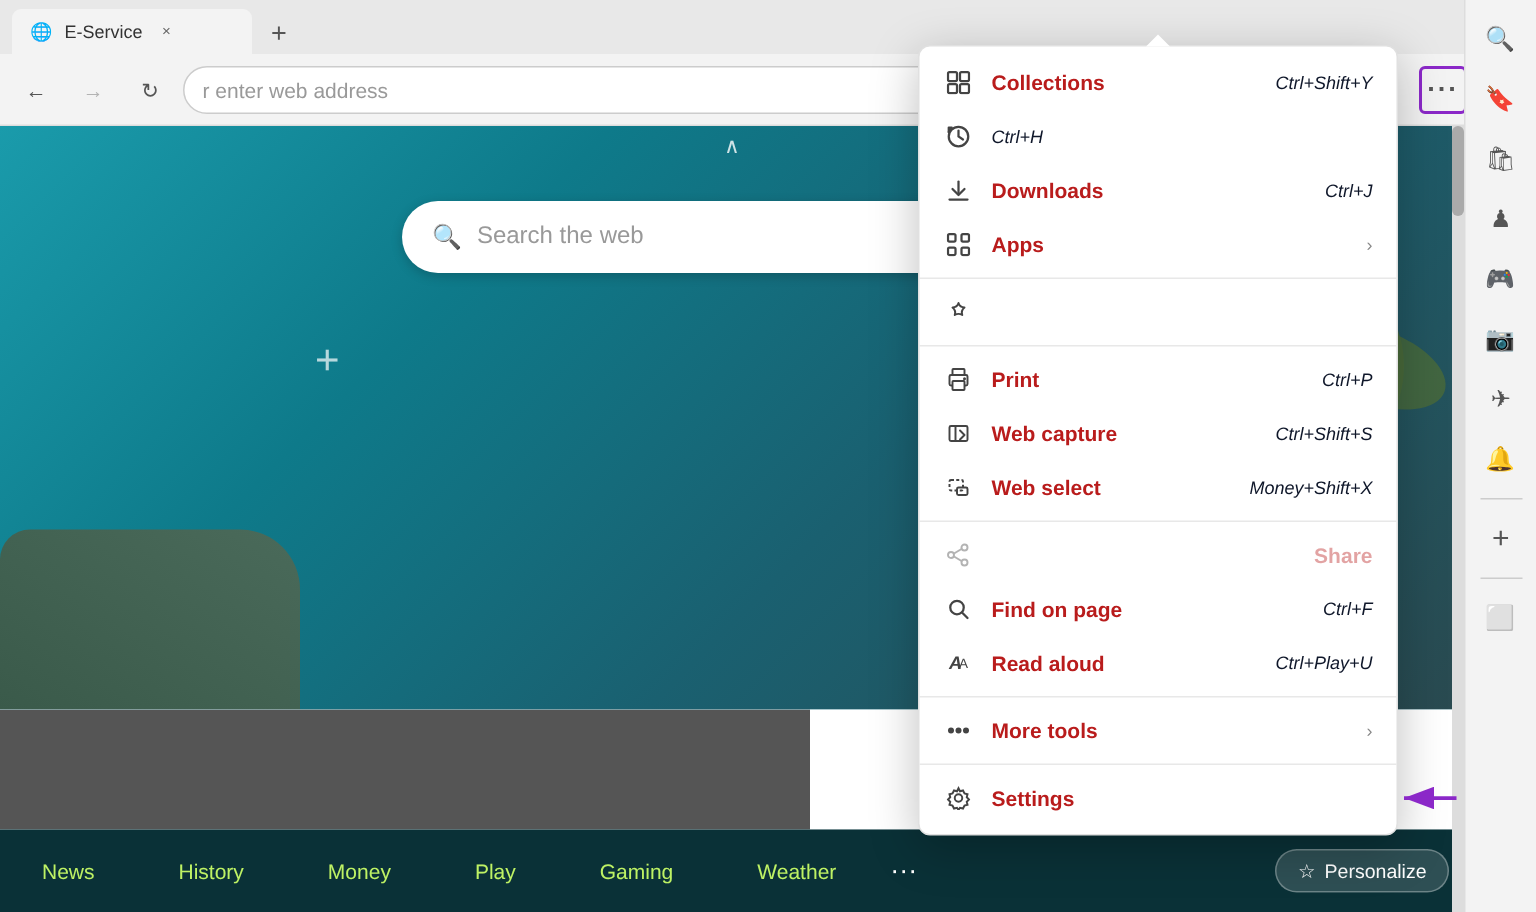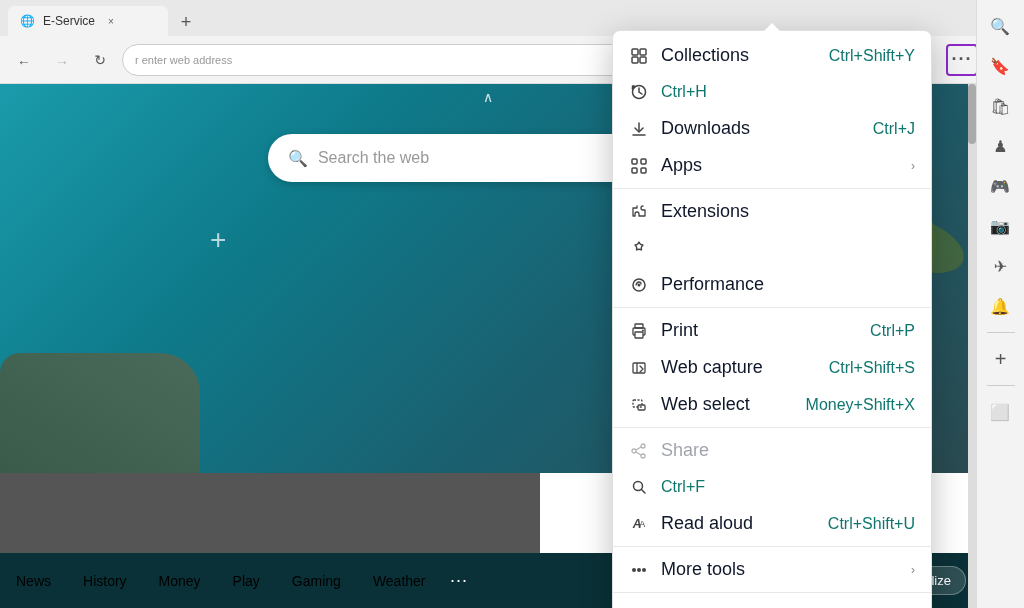--- a/index.html
+++ b/index.html
@@ -247,22 +247,22 @@
       bottom: 0;
       left: 0;
       right: 0;
       height: 55px;
       background: rgba(0,0,0,0.6);
       display: flex;
       align-items: center;
       gap: 0;
     }
     .news-item {
-      padding: 0 16px;
-      color: #000000;
+      padding: 0 28px;
+      color: #bef264;
       font-size: 14px;
       font-weight: 500;
       cursor: pointer;
       height: 100%;
       display: flex;
       align-items: center;
       white-space: nowrap;
     }
     .news-more {
       padding: 0 8px;
@@ -343,39 +343,42 @@
       display: flex;
       align-items: center;
       padding: 8px 16px;
       cursor: pointer;
       gap: 12px;
       position: relative;
     }
     .menu-item.disabled {
       opacity: 0.4;
       cursor: default;
+      text-align: right;
     }
     .menu-icon {
       width: 20px;
       height: 20px;
       display: flex;
       align-items: center;
       justify-content: center;
       color: #444;
       font-size: 14px;
       flex-shrink: 0;
     }
     .menu-label {
       flex: 1;
-      font-size: 18px;
+      font-size: 14px;
+      color: #b91c1c;
+      font-weight: bold;
+    }
+    .menu-shortcut {
+      font-size: 12px;
       color: #0f172a;
-    }
-    .menu-shortcut {
-      font-size: 16px;
-      color: #0f766e;
+      font-style: italic;
     }
     .menu-arrow {
       font-size: 12px;
       color: #888;
     }
     .menu-divider {
       height: 1px;
       background: #e8e8e8;
       margin: 4px 0;
     }
@@ -421,21 +424,21 @@
       <div class="tab-close">×</div>
     </div>
     <div class="tab-add">+</div>
   </div>
 
   <div class="address-bar">
     <div class="nav-btn">←</div>
     <div class="nav-btn" style="opacity:0.4;">→</div>
     <div class="nav-btn">↻</div>
     <div class="url-bar">
-      <span style="color:#999;font-size:11px;">r enter web address</span>
+      <span style="color:#999;font-size:14px;">r enter web address</span>
     </div>
     <div class="toolbar-btn">☆</div>
     <div class="toolbar-btn">⊟</div>
     <div class="toolbar-btn active" style="font-size:18px; font-weight:bold; letter-spacing:1px;">···</div>
     <div class="bing-btn">b</div>
   </div>
 
   <div class="main-content">
 
     <div class="turtle-area">
@@ -566,47 +569,29 @@
             <rect x="1" y="10" width="5" height="5" rx="1" stroke="#444" stroke-width="1.5"></rect>
             <rect x="10" y="10" width="5" height="5" rx="1" stroke="#444" stroke-width="1.5"></rect>
           </svg>
       </div>
       <span class="menu-label">Apps</span>
       <span class="menu-arrow">›</span>
     </div>
 
     <div class="menu-divider"></div>
 
-    <div class="menu-item">
-      <div class="menu-icon">
-        <svg width="16" height="16" viewBox="0 0 16 16" fill="none">
-            <path d="M6,2 L6,4 L2,4 L2,12 L4,12 L4,10 Q4,8 6,8 Q8,8 8,10 L8,12 L14,12 L14,6 L12,6 Q10,6 10,4 Q10,2 12,2 L12,2" stroke="#444" stroke-width="1.3" stroke-linecap="round" stroke-linejoin="round" fill="none"></path>
-          </svg>
-      </div>
-      <span class="menu-label">Extensions</span>
-    </div>
 
     <div class="menu-item">
       <div class="menu-icon">
         <svg width="16" height="16" viewBox="0 0 16 16" fill="none">
             <path d="M8,2 Q9,5 12,5 Q9.5,7 10.5,10 Q8,8.5 5.5,10 Q6.5,7 4,5 Q7,5 8,2 Z" stroke="#444" stroke-width="1.3" stroke-linejoin="round" fill="none"></path>
           </svg>
       </div>
     </div>
 
-    <div class="menu-item">
-      <div class="menu-icon">
-        <svg width="16" height="16" viewBox="0 0 16 16" fill="none">
-            <circle cx="8" cy="8" r="6" stroke="#444" stroke-width="1.5"></circle>
-            <path d="M5,8 Q6,5 8,5 Q10,5 10,7" stroke="#444" stroke-width="1.3" stroke-linecap="round" fill="none"></path>
-            <circle cx="8" cy="8" r="1.5" fill="#444"></circle>
-          </svg>
-      </div>
-      <span class="menu-label">Performance</span>
-    </div>
 
     <div class="menu-divider"></div>
 
     <div class="menu-item">
       <div class="menu-icon">
         <svg width="16" height="16" viewBox="0 0 16 16" fill="none">
             <rect x="4" y="1" width="8" height="4" rx="0.5" stroke="#444" stroke-width="1.3"></rect>
             <rect x="2" y="5" width="12" height="7" rx="1" stroke="#444" stroke-width="1.3"></rect>
             <rect x="4" y="9" width="8" height="6" rx="0.5" stroke="#444" stroke-width="1.3" fill="white"></rect>
             <circle cx="12" cy="7.5" r="1" fill="#444"></circle>
@@ -654,30 +639,31 @@
       <span class="menu-label">Share</span>
     </div>
 
     <div class="menu-item">
       <div class="menu-icon">
         <svg width="16" height="16" viewBox="0 0 16 16" fill="none">
             <circle cx="7" cy="7" r="4.5" stroke="#444" stroke-width="1.5"></circle>
             <line x1="10.5" y1="10.5" x2="14" y2="14" stroke="#444" stroke-width="1.5" stroke-linecap="round"></line>
           </svg>
       </div>
+      <span class="menu-label">Find on page</span>
       <span class="menu-shortcut">Ctrl+F</span>
     </div>
 
     <div class="menu-item">
       <div class="menu-icon">
         <span style="font-size:12px;font-style:italic;font-weight:bold;color:#444;">A</span>
         <span style="font-size:9px;color:#444;margin-left:-2px;">A</span>
       </div>
       <span class="menu-label">Read aloud</span>
-      <span class="menu-shortcut">Ctrl+Shift+U</span>
+      <span class="menu-shortcut">Ctrl+Play+U</span>
     </div>
 
     <div class="menu-divider"></div>
 
     <div class="menu-item">
       <div class="menu-icon">
         <svg width="16" height="16" viewBox="0 0 16 16" fill="none">
             <circle cx="8" cy="8" r="2" fill="#444"></circle>
             <circle cx="3" cy="8" r="2" fill="#444"></circle>
             <circle cx="13" cy="8" r="2" fill="#444"></circle>

